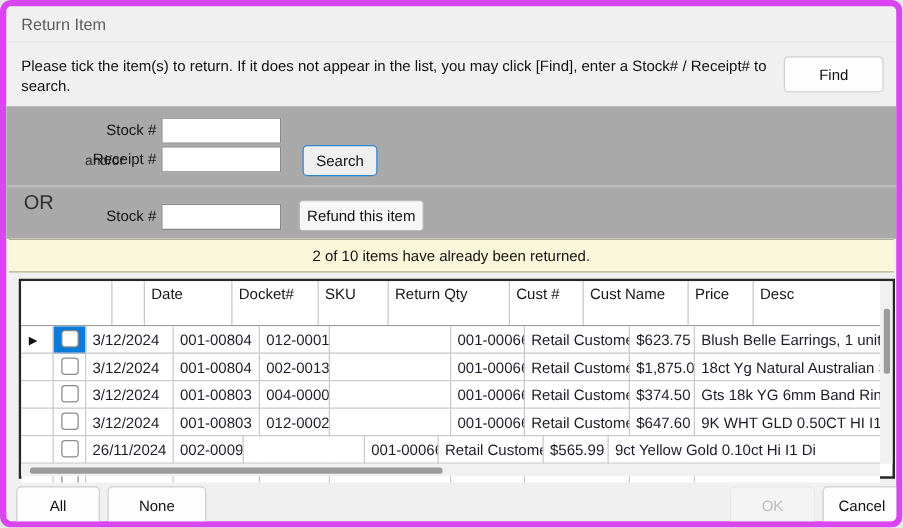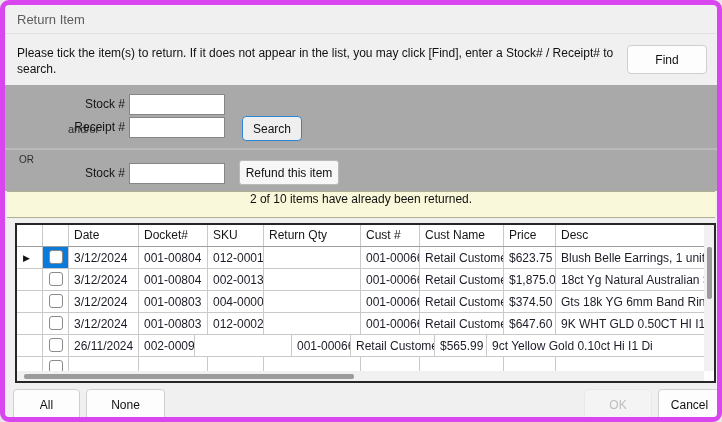--- a/index.html
+++ b/index.html
@@ -24,26 +24,26 @@
   .small-lbl { position:absolute; font-size:11px; color:#2e2e2e; }
   .tinput { position:absolute; width:96px; height:21px; border:1px solid #868686; background:#fff;
     font-family:"Liberation Sans", sans-serif; font-size:12px; padding:0 3px; }
   .search-btn { position:absolute; left:237px; top:111px; width:60px; height:25px;
     background:#efefef; border:1.5px solid #2e86d3; border-radius:4px; }
   .refund-btn { position:absolute; left:234px; top:155px; width:100px; height:25px;
     background:#f7f7f7; border:1px solid #b9b9b9; border-radius:3px; }
   
   .statusbar { position:absolute; left:2px; right:2px; top:186px; height:27px;
     background:#faf8da; border-top:1px solid #b0ae95; border-bottom:1px solid #b0ae95;
-    display:flex; align-items:flex-start; justify-content:center; }
+    display:flex; align-items:center; justify-content:center; }
   .statusbar span { font-size:12px; color:#111; }
   
   .grid { position:absolute; left:10px; top:218px; width:701px; height:160px;
     background:#fff; border:2px solid #262626; }
-  .grid-header { display:flex; height:22px; width:calc(100% - 10px); background:#fff; border-bottom:1px solid #9d9d9d; }
+  .grid-header { display:flex; height:36px; width:calc(100% - 10px); background:#fff; border-bottom:1px solid #9d9d9d;padding-left:47px; }
   .hcell { font-size:12px; color:#161616; padding:3px 0 0 5px; border-right:1px solid #c9c9c9; overflow:hidden; white-space:nowrap; }
   .grid-body { position:relative; width:calc(100% - 10px); height:125px; overflow:hidden; }
   .grow { display:flex; height:22px; background:#fff; }
   .cell { border-right:1px solid #c9c9c9; border-bottom:1px solid #c9c9c9;
     font-size:12px; color:#1c1c28; padding:4px 2px 0 5px; overflow:hidden; white-space:nowrap; }
   .c0{width:26px;} .c1{width:26px;} .c2{width:70px;} .c3{width:69px;} .c4{width:56px;}
   .c5{width:97px;} .c6{width:59px;} .c7{width:84px;} .c8{width:52px;} .c9{flex:1; border-right:none;}
   .right { text-align:right; padding-right:5px; }
   .selcell { padding:3px 0 0 6px; }
   .tri { font-size:9px; color:#111; line-height:1; }
@@ -78,21 +78,21 @@
   <div class="panel1"></div>
   <div class="panel2"></div>
 
   <span class="flabel" style="left:2px; top:92px;">Stock #</span>
   <input class="tinput" style="left: 124px; top: 89px;" value="">
   <span class="small-lbl" style="left:63px; top:118px;">and/or</span>
   <span class="flabel" style="left:2px; top:115px;">Receipt #</span>
   <input class="tinput" style="left: 124px; top: 112px;" value="">
   <button class="btn search-btn">Search</button>
 
-  <span class="small-lbl" style="left:14px; top:149px; font-size:10px;">OR</span>
+  <span class="small-lbl" style="left:14px; top:149px; font-size:16px;">OR</span>
   <span class="flabel" style="left:2px; top:161px;">Stock #</span>
   <input class="tinput" style="left: 124px; top: 158px;" value="">
   <button class="btn refund-btn">Refund this item</button>
 
   <div class="statusbar">
     <span>2 of 10 items have already been returned.</span>
   </div>
 
   <div class="grid">
     <div class="grid-header">

